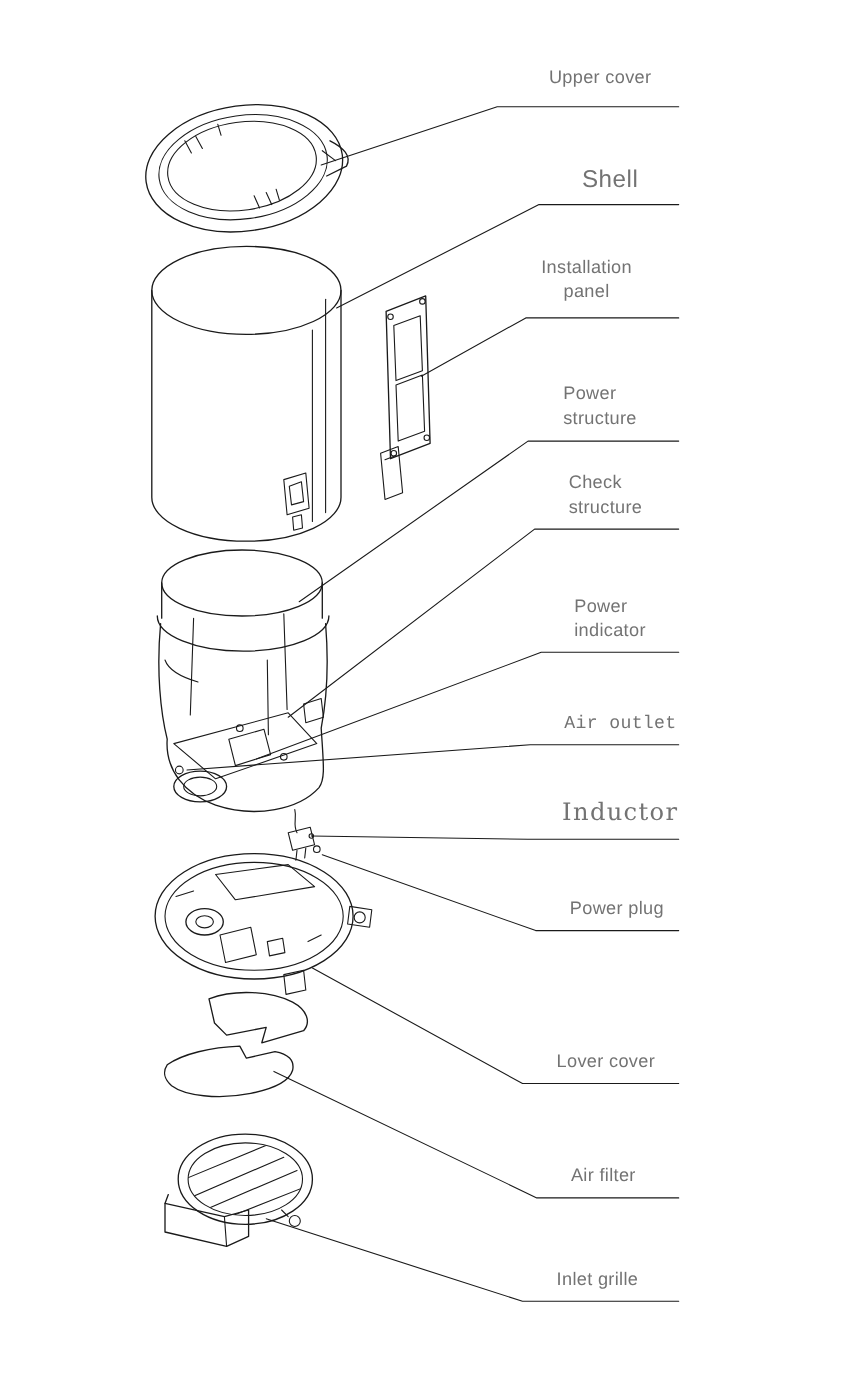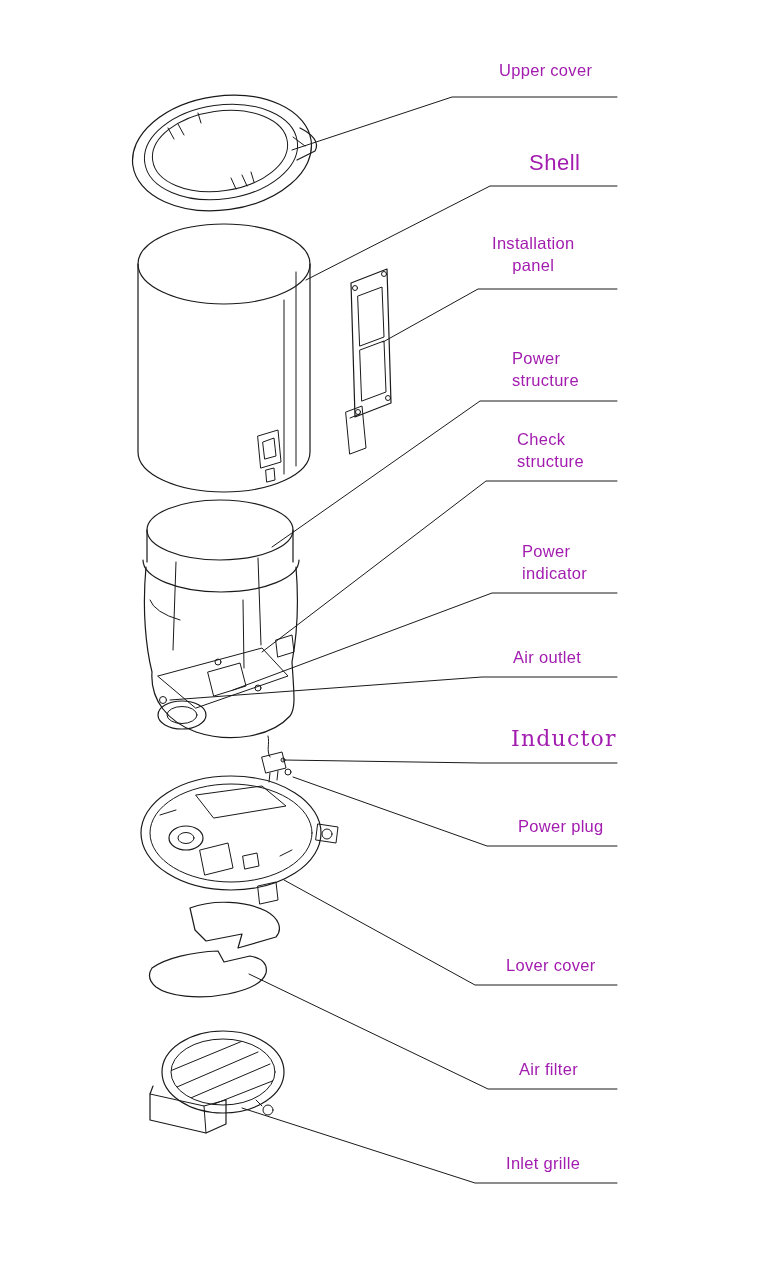--- a/index.html
+++ b/index.html
@@ -4,21 +4,21 @@
 <style>
   html,body{margin:0;padding:0;background:#ffffff;}
   .stage{
     position:relative;width:781px;height:1261px;
     background:var(--bg,#ffffff);
     font-family:"Liberation Sans",sans-serif;
     overflow:hidden;
   }
   .stage svg{position:absolute;left:0;top:0;}
   .lbl{
-    position:absolute;color:#a21caf;font-size:16.5px;line-height:21.5px;
+    position:absolute;color:#737373;font-size:16.5px;line-height:21.5px;
     white-space:pre-line;letter-spacing:.3px;
   }
   .lbl.big{font-size:22px;letter-spacing:.5px;}
   .lbl.script{font-family:"DejaVu Serif",serif;font-size:22px;letter-spacing:1.2px;text-align:right;}
   .ln{fill:none;stroke:var(--line,#1a1a1a);stroke-width:1.2;stroke-linecap:round;stroke-linejoin:round;}
   .thin{stroke-width:1;}
 </style>
 </head>
 <body>
 
@@ -142,20 +142,20 @@
   <div class="lbl" style="left:499px; top:60px;">Upper cover</div>
   <div class="lbl big" style="left:529px; top:152px;">Shell</div>
   <div class="lbl" style="left:492px; top:233px;text-align:center;">Installation
 panel</div>
   <div class="lbl" style="left:512px; top:348px;">Power
 structure</div>
   <div class="lbl" style="left:517px; top:429px;">Check
 structure</div>
   <div class="lbl" style="left:522px; top:541px;">Power
 indicator</div>
-  <div class="lbl" style="left:513px; top:647px;">Air outlet</div>
+  <div class="lbl" style="left:513px; top:647px;font-family:Liberation Mono, monospace;">Air outlet</div>
   <div class="lbl script" style="left:511px; top:728px;">Inductor</div>
   <div class="lbl" style="left:518px; top:816px;">Power plug</div>
   <div class="lbl" style="left:506px; top:955px;">Lover cover</div>
   <div class="lbl" style="left:519px; top:1059px;">Air filter</div>
   <div class="lbl" style="left:506px; top:1153px;">Inlet grille</div>
 
 </div>
 
 </body></html>

